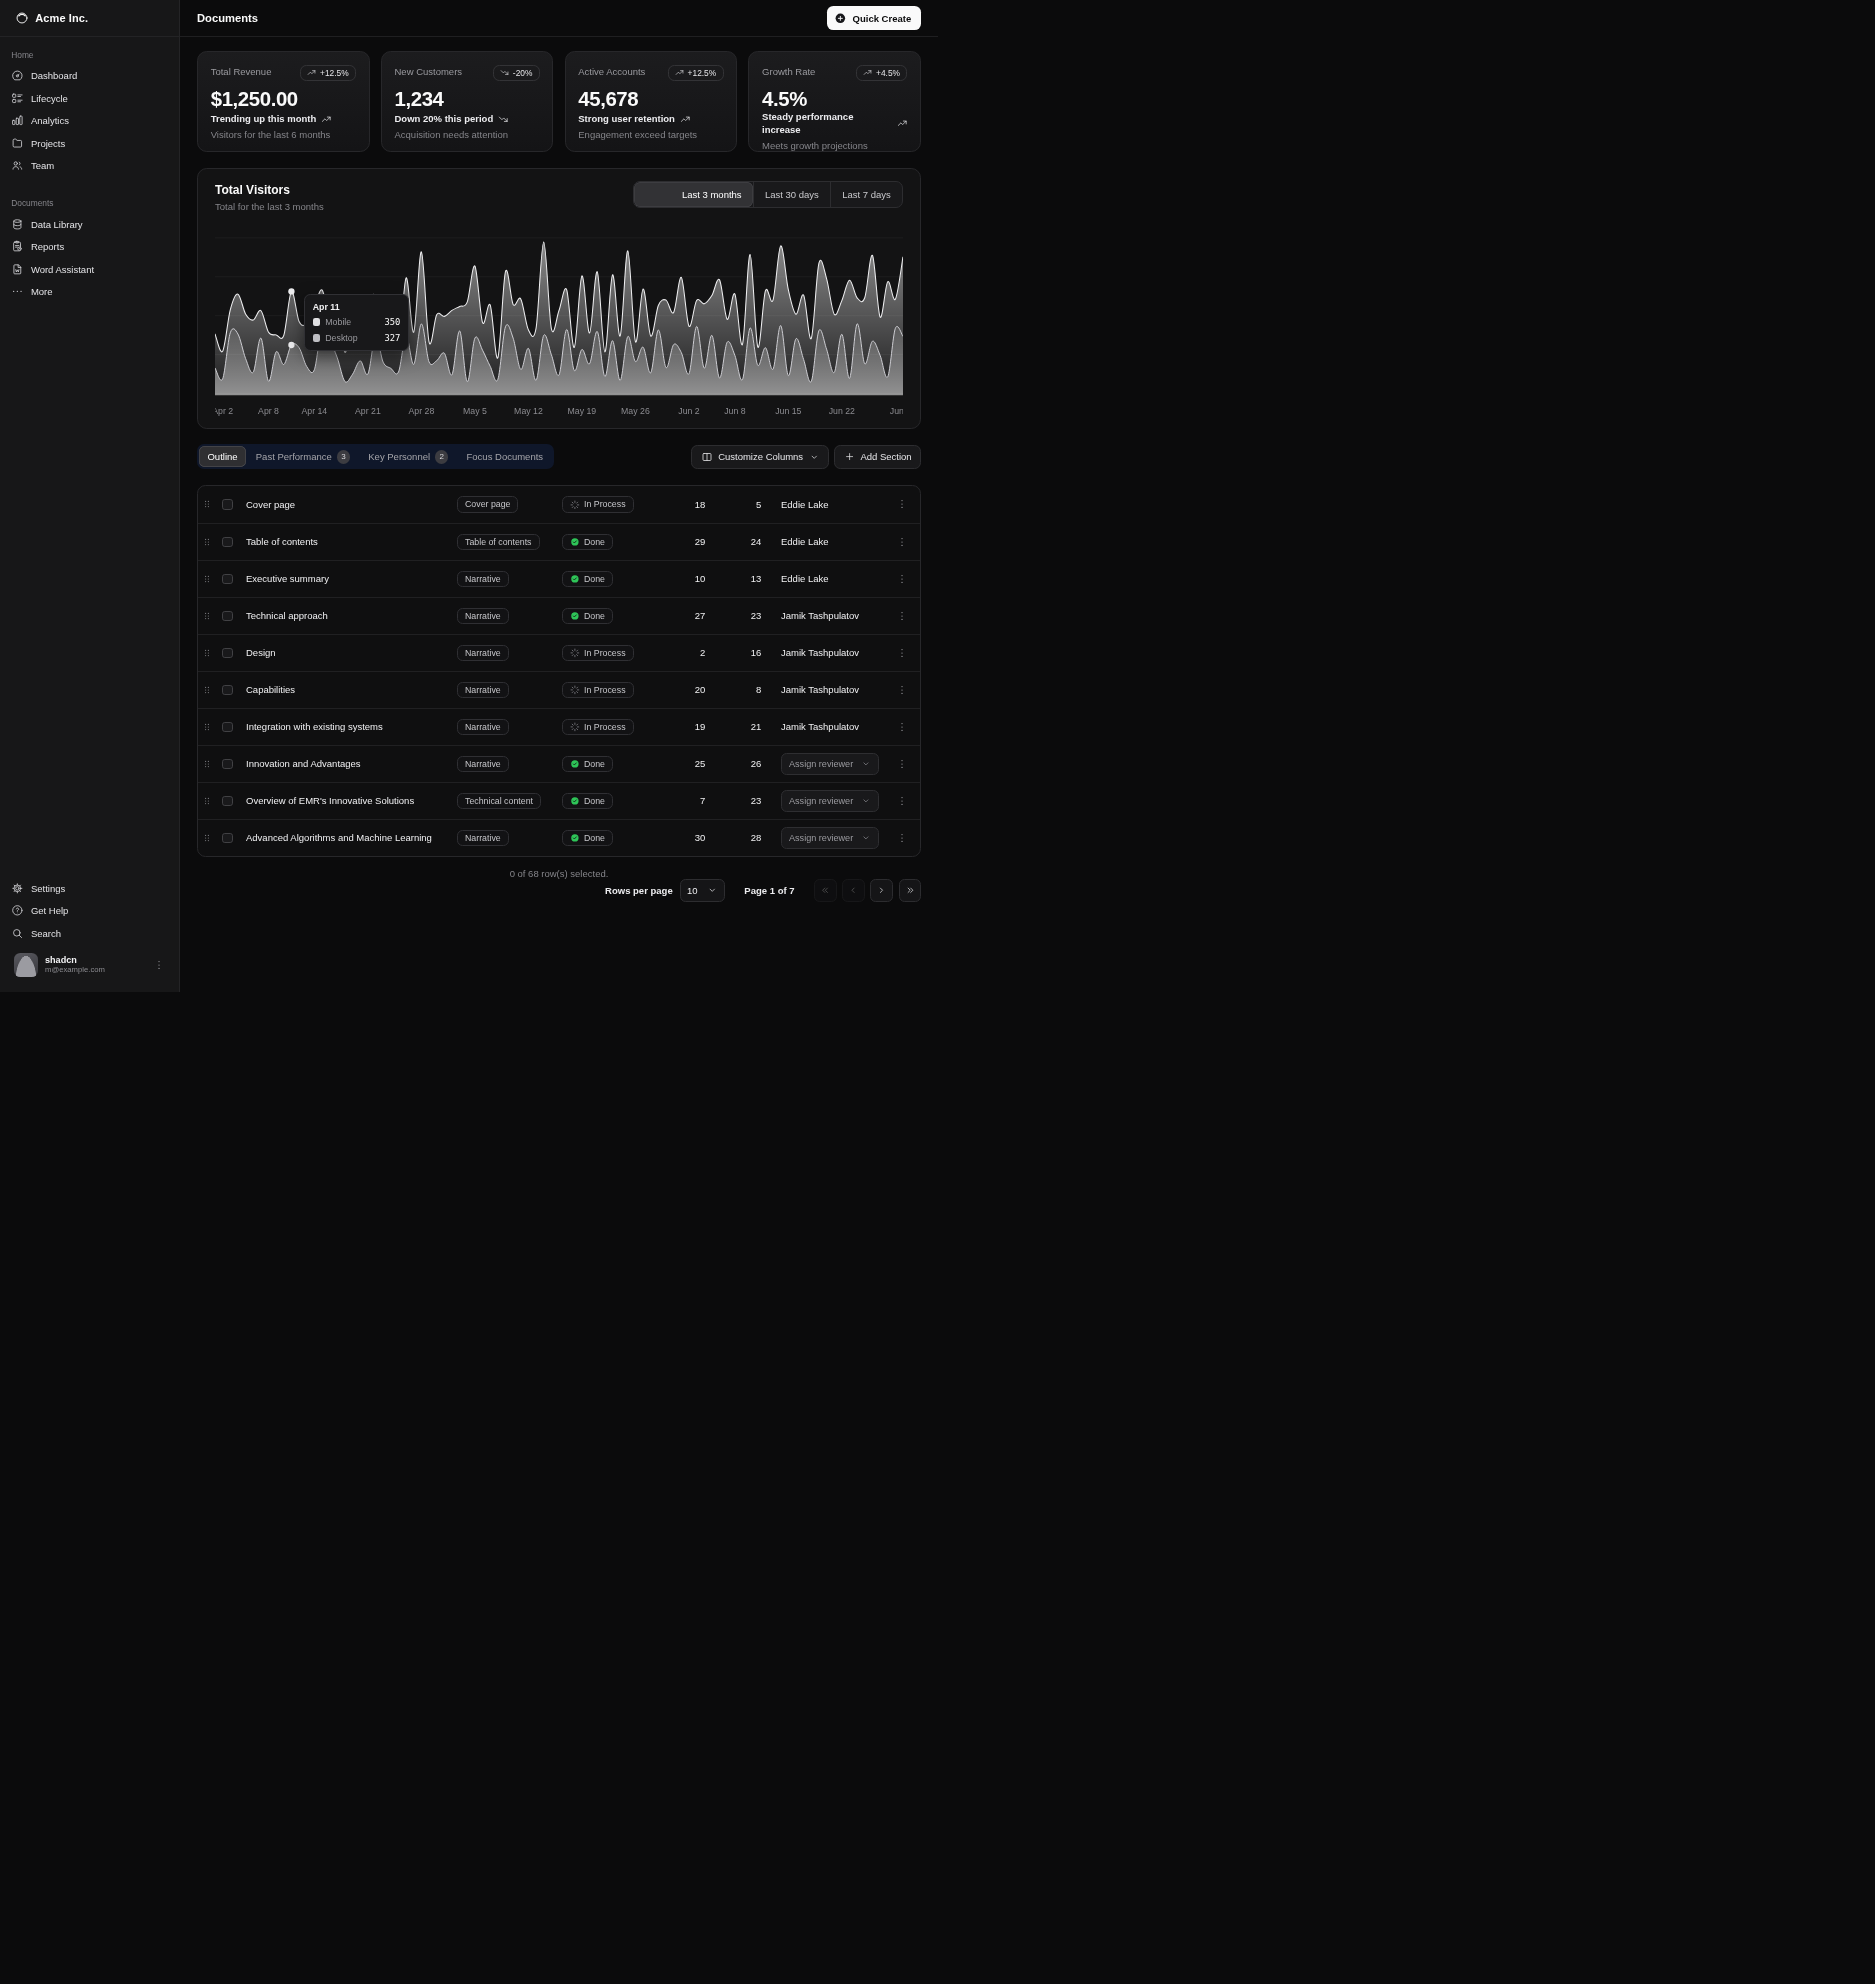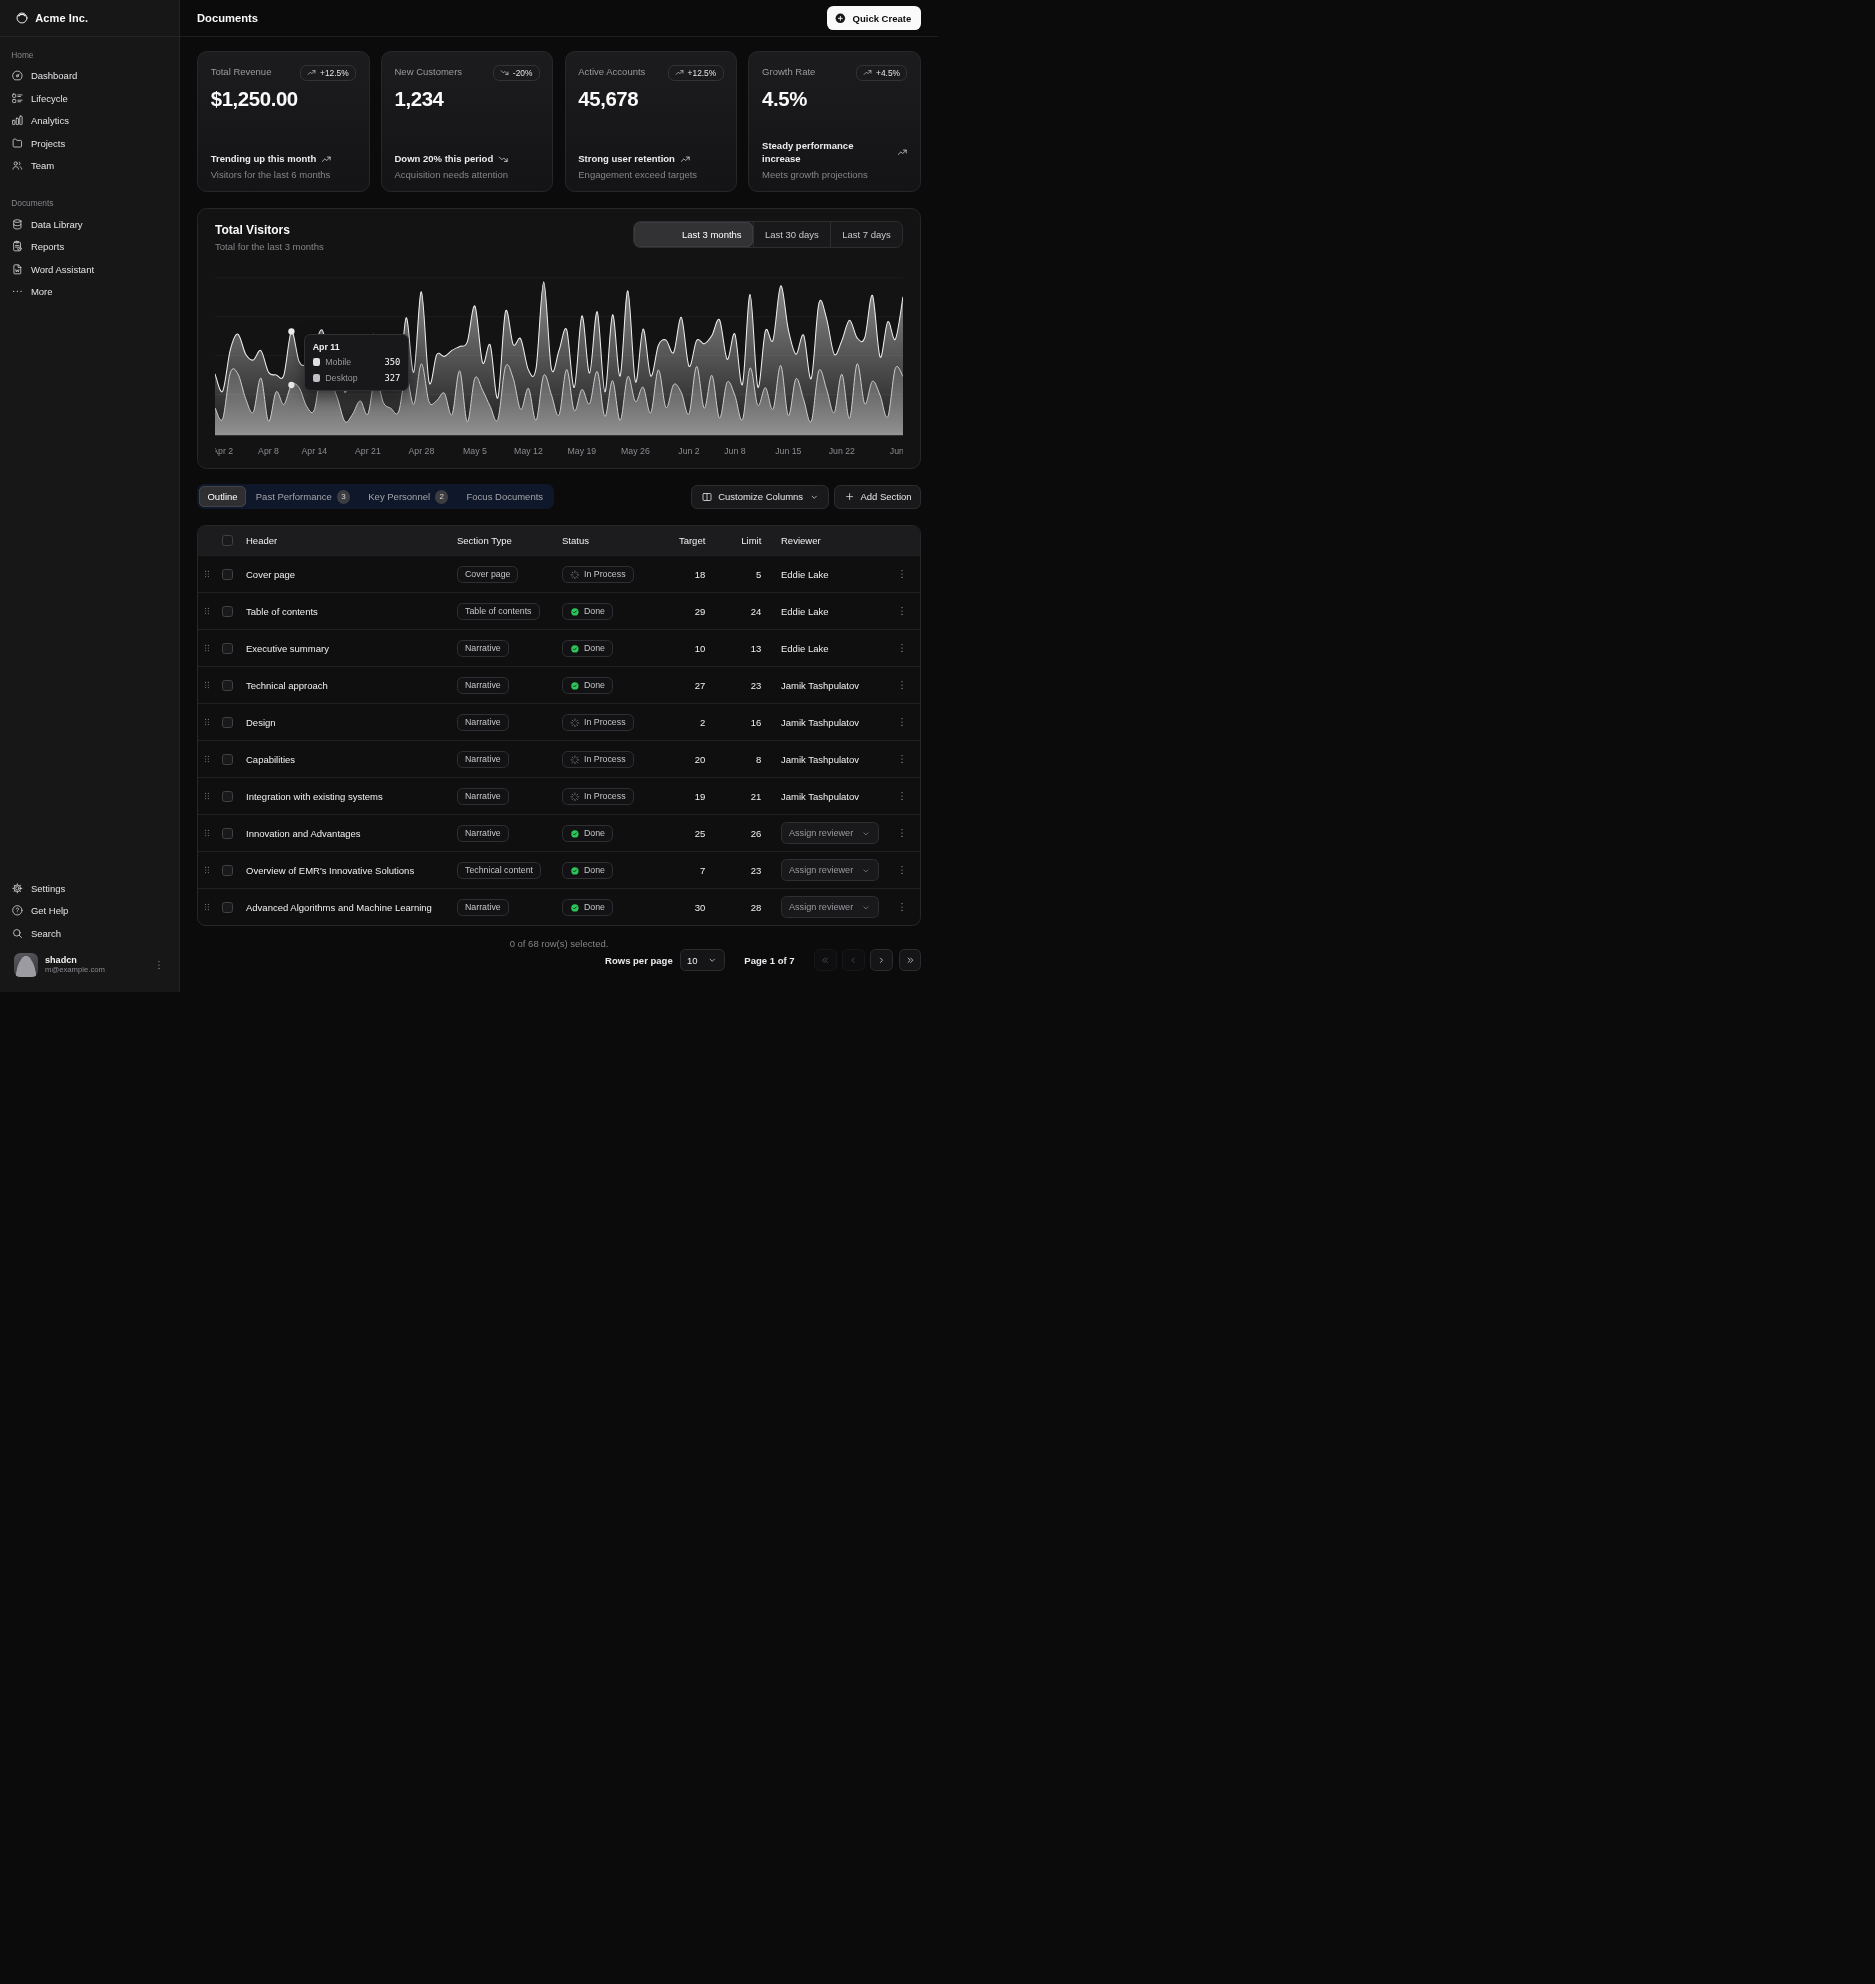--- a/index.html
+++ b/index.html
@@ -62,21 +62,21 @@
     padding:0 9.8px 0 7px; font-size:9.5px; font-weight:600; cursor:pointer;
     font-family:inherit;
   }
   .content { padding:14px 17px 17px; display:flex; flex-direction:column; gap:15.5px; }
 
   
   .cards { display:grid; grid-template-columns:repeat(4,1fr); gap:11.2px; }
   .card {
     background:linear-gradient(180deg,#1c1c1e 0%,#141416 100%);
     border:0.7px solid #27272a; border-radius:9.8px;
-    padding:12.7px 12.7px 11.2px; height:141px;
+    padding:12.7px 12.7px 11.2px; height:101px;
     display:flex; flex-direction:column;
   }
   .card-top { display:flex; align-items:flex-start; justify-content:space-between; gap:5.6px; }
   .card-title { font-size:9.5px; color:#9a9a9f; padding-top:1.4px; }
   .pill {
     display:flex; align-items:center; gap:3.5px;
     border:0.7px solid #333336; border-radius:6.3px; padding:2.1px 6.3px;
     font-size:8.4px; color:#e4e4e7; white-space:nowrap;
   }
   .card-value { font-size:20.4px; font-weight:700; letter-spacing:-0.4px; margin-top:7px; font-variant-numeric:tabular-nums; }
@@ -570,33 +570,20 @@
               <svg width="11.2" height="11.2" viewBox="0 0 24 24" fill="none" stroke="currentColor" stroke-width="1.6" stroke-linecap="round" stroke-linejoin="round">
                 <path d="M12 5.5v13M5.5 12h13"></path>
               </svg>
             </span>
           <span>Add Section</span>
         </button>
       </div>
     </div>
 
     <section class="table-card" id="table">
-        <div class="trow thead">
-     <div class="cell"></div>
-     <div class="cell chk">
-            <span class="checkbox"></span>
-          </div>
-     <div class="cell">Header</div>
-     <div class="cell">Section Type</div>
-     <div class="cell">Status</div>
-     <div class="cell num">Target</div>
-     <div class="cell num">Limit</div>
-     <div class="cell">Reviewer</div>
-     <div class="cell"></div>
-   </div>
         <div class="trow">
        <div class="cell grip">
             <svg width="12" height="12" viewBox="0 0 24 24" fill="none" stroke="currentColor" stroke-width="1.6" stroke-linecap="round" stroke-linejoin="round">
               <circle cx="9.2" cy="6.8" r="1.15" fill="currentColor" stroke="none"></circle>
               <circle cx="14.8" cy="6.8" r="1.15" fill="currentColor" stroke="none"></circle>
               <circle cx="9.2" cy="12" r="1.15" fill="currentColor" stroke="none"></circle>
               <circle cx="14.8" cy="12" r="1.15" fill="currentColor" stroke="none"></circle>
               <circle cx="9.2" cy="17.2" r="1.15" fill="currentColor" stroke="none"></circle>
               <circle cx="14.8" cy="17.2" r="1.15" fill="currentColor" stroke="none"></circle>
             </svg>

